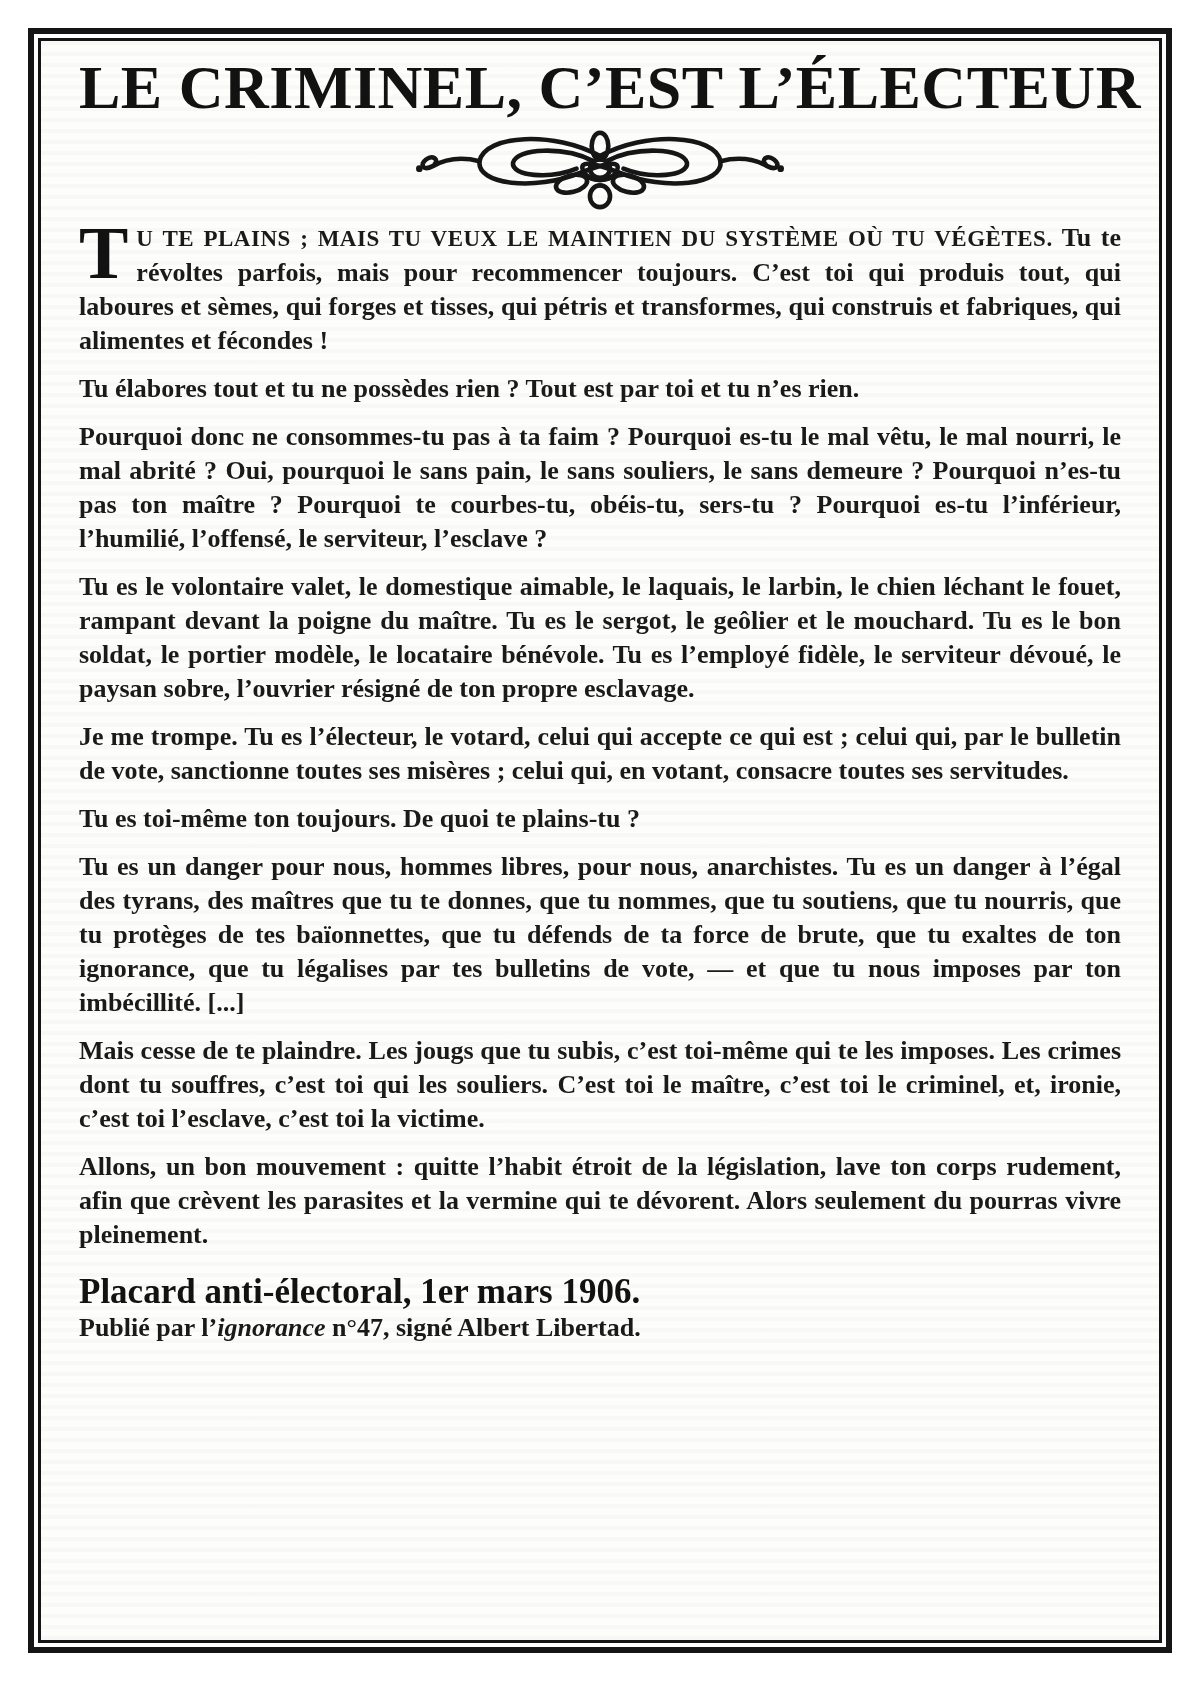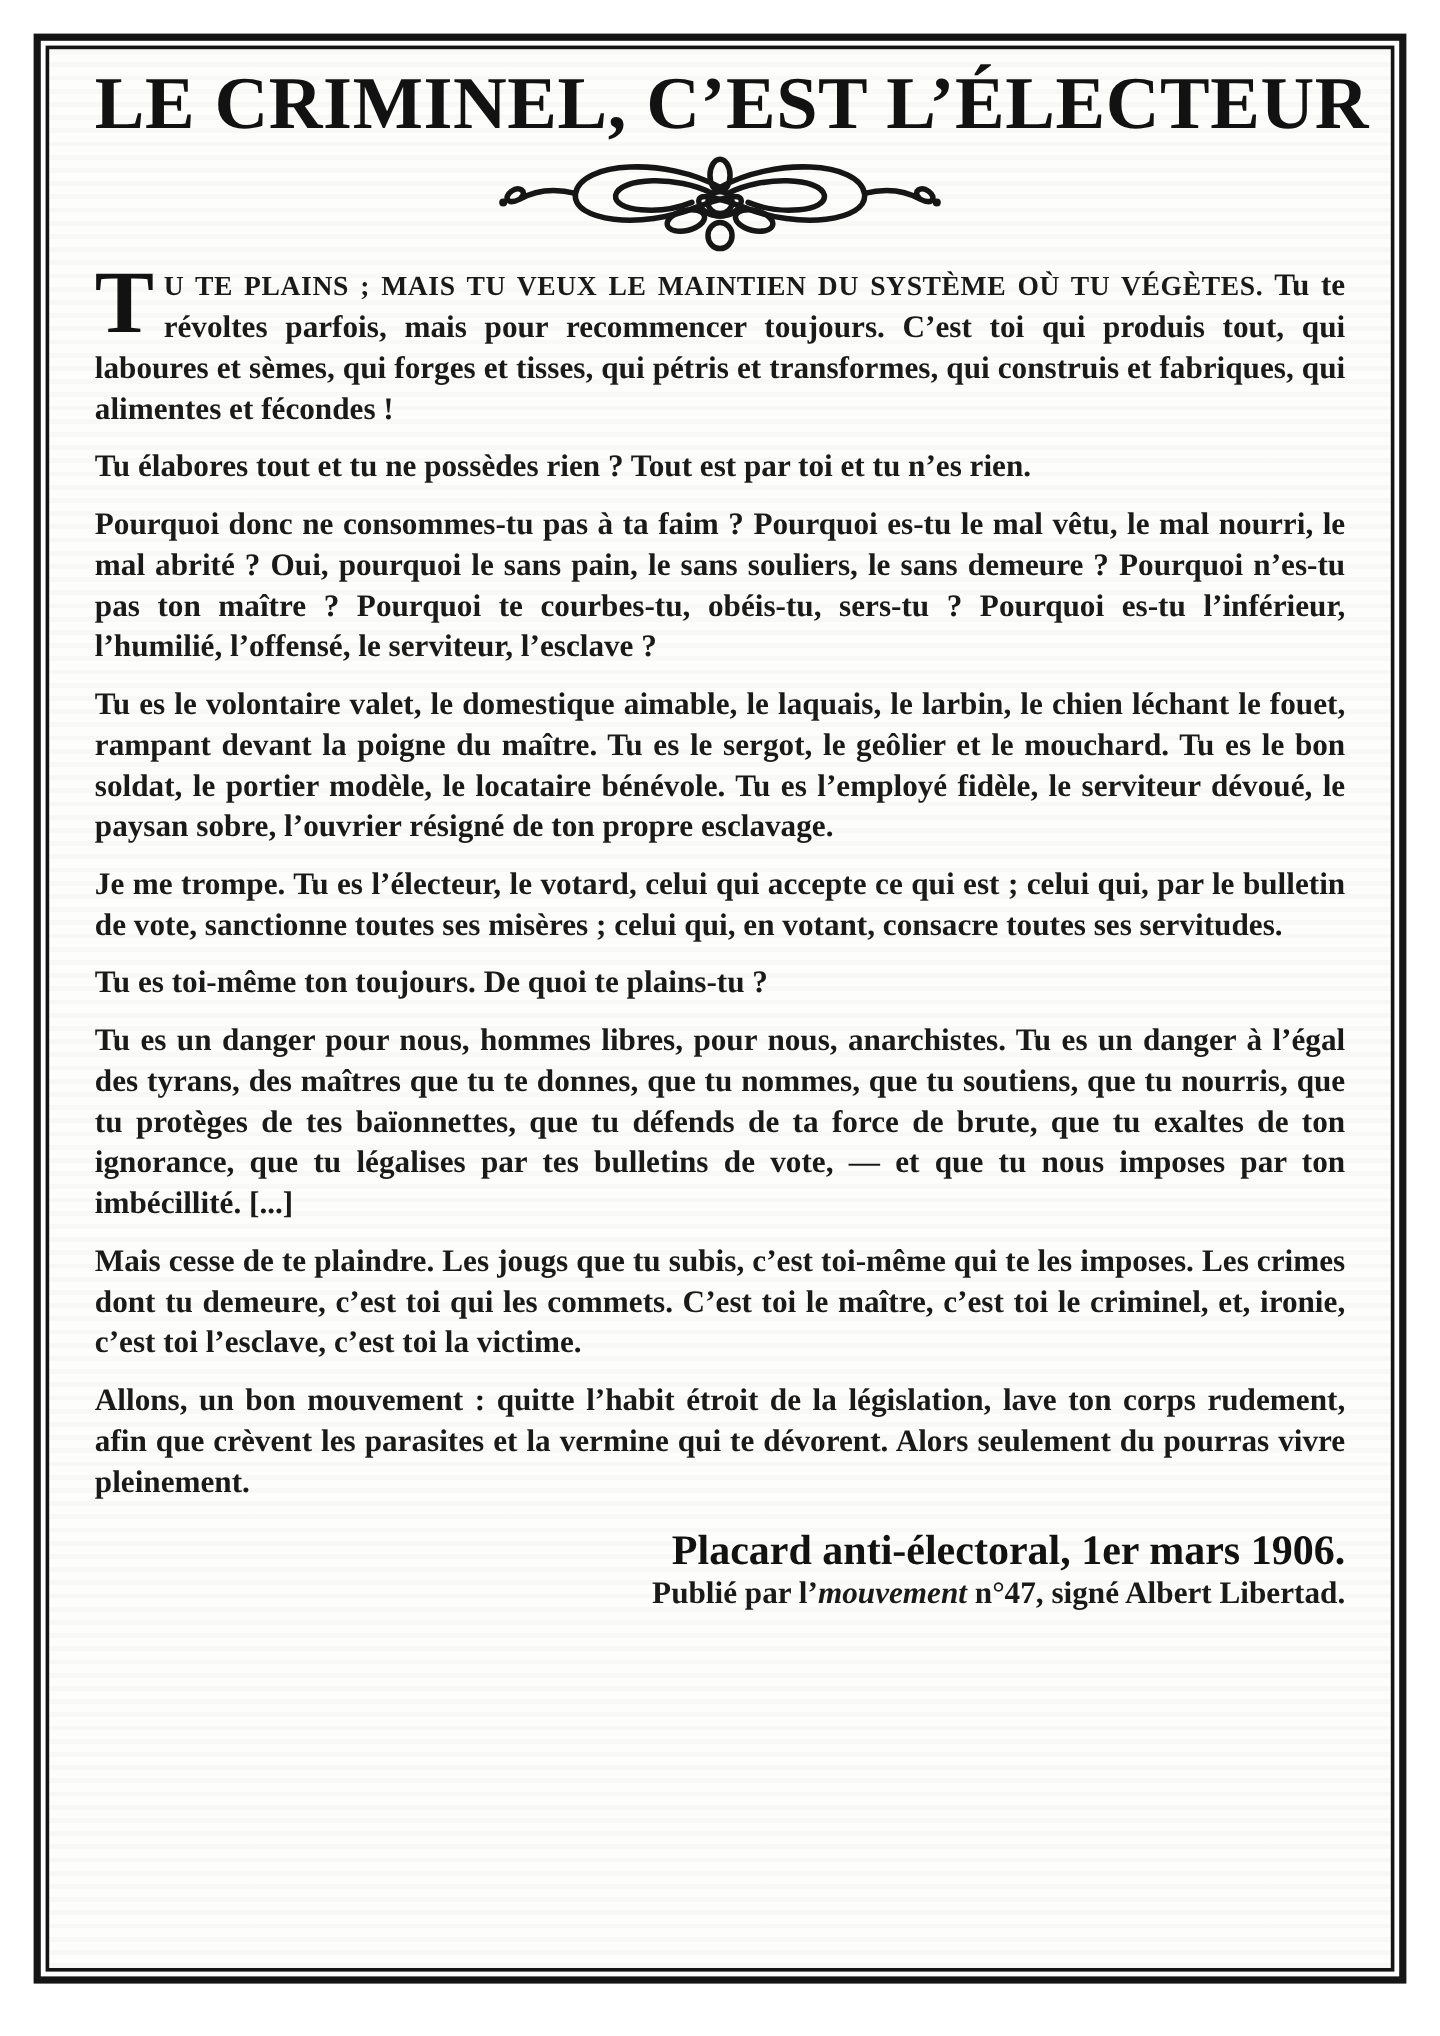--- a/index.html
+++ b/index.html
@@ -54,21 +54,21 @@
   p.lead { margin-top: 8px; }
   .dropcap {
     float: left;
     font-size: 74px;
     line-height: 56px;
     font-weight: bold;
     padding: 4px 8px 0 0;
     color: #121212;
   }
   .smallcaps { font-size: 23px; letter-spacing: 0.5px; }
-  .footer { text-align: right; margin-top: 20px; }
+  .footer { text-align: left; margin-top: 20px; }
   .footer-line1 {
     font-size: 35px;
     font-weight: bold;
     line-height: 1.15;
     color: #121212;
   }
   .footer-line2 {
     font-size: 26px;
     font-weight: bold;
     line-height: 1.2;
@@ -102,23 +102,23 @@
       </div>
 
       <p class="lead"><span class="dropcap">T</span><span class="smallcaps">U TE PLAINS ; MAIS TU VEUX LE MAINTIEN DU SYSTÈME OÙ TU VÉGÈTES.</span><span> Tu te révoltes parfois, mais pour recommencer toujours. C’est toi qui produis tout, qui laboures et sèmes, qui forges et tisses, qui pétris et transformes, qui construis et fabriques, qui alimentes et fécondes !</span></p>
 
       <p class="para">Tu élabores tout et tu ne possèdes rien ? Tout est par toi et tu n’es rien.</p>
       <p class="para">Pourquoi donc ne consommes-tu pas à ta faim ? Pourquoi es-tu le mal vêtu, le mal nourri, le mal abrité ? Oui, pourquoi le sans pain, le sans souliers, le sans demeure ? Pourquoi n’es-tu pas ton maître ? Pourquoi te courbes-tu, obéis-tu, sers-tu ? Pourquoi es-tu l’inférieur, l’humilié, l’offensé, le serviteur, l’esclave ?</p>
       <p class="para">Tu es le volontaire valet, le domestique aimable, le laquais, le larbin, le chien léchant le fouet, rampant devant la poigne du maître. Tu es le sergot, le geôlier et le mouchard. Tu es le bon soldat, le portier modèle, le locataire bénévole. Tu es l’employé fidèle, le serviteur dévoué, le paysan sobre, l’ouvrier résigné de ton propre esclavage.</p>
       <p class="para">Je me trompe. Tu es l’électeur, le votard, celui qui accepte ce qui est ; celui qui, par le bulletin de vote, sanctionne toutes ses misères ; celui qui, en votant, consacre toutes ses servitudes.</p>
       <p class="para">Tu es toi-même ton toujours. De quoi te plains-tu ?</p>
       <p class="para">Tu es un danger pour nous, hommes libres, pour nous, anarchistes. Tu es un danger à l’égal des tyrans, des maîtres que tu te donnes, que tu nommes, que tu soutiens, que tu nourris, que tu protèges de tes baïonnettes, que tu défends de ta force de brute, que tu exaltes de ton ignorance, que tu légalises par tes bulletins de vote, — et que tu nous imposes par ton imbécillité. [...]</p>
-      <p class="para">Mais cesse de te plaindre. Les jougs que tu subis, c’est toi-même qui te les imposes. Les crimes dont tu demeure, c’est toi qui les commets. C’est toi le maître, c’est toi le criminel, et, ironie, c’est toi l’esclave, c’est toi la victime.</p>
+      <p class="para">Mais cesse de te plaindre. Les jougs que tu subis, c’est toi-même qui te les imposes. Les crimes dont tu souffres, c’est toi qui les souliers. C’est toi le maître, c’est toi le criminel, et, ironie, c’est toi l’esclave, c’est toi la victime.</p>
       <p class="para">Allons, un bon mouvement : quitte l’habit étroit de la législation, lave ton corps rudement, afin que crèvent les parasites et la vermine qui te dévorent. Alors seulement du pourras vivre pleinement.</p>
 
       <div class="footer">
         <div class="footer-line1">Placard anti-électoral, 1er mars 1906.</div>
-        <div class="footer-line2"><span>Publié par l’</span><i>mouvement</i><span> n°47, signé Albert Libertad.</span></div>
+        <div class="footer-line2"><span>Publié par l’</span><i>ignorance</i><span> n°47, signé Albert Libertad.</span></div>
       </div>
 
     </div>
   </div>
 </div>
 
 </body></html>

